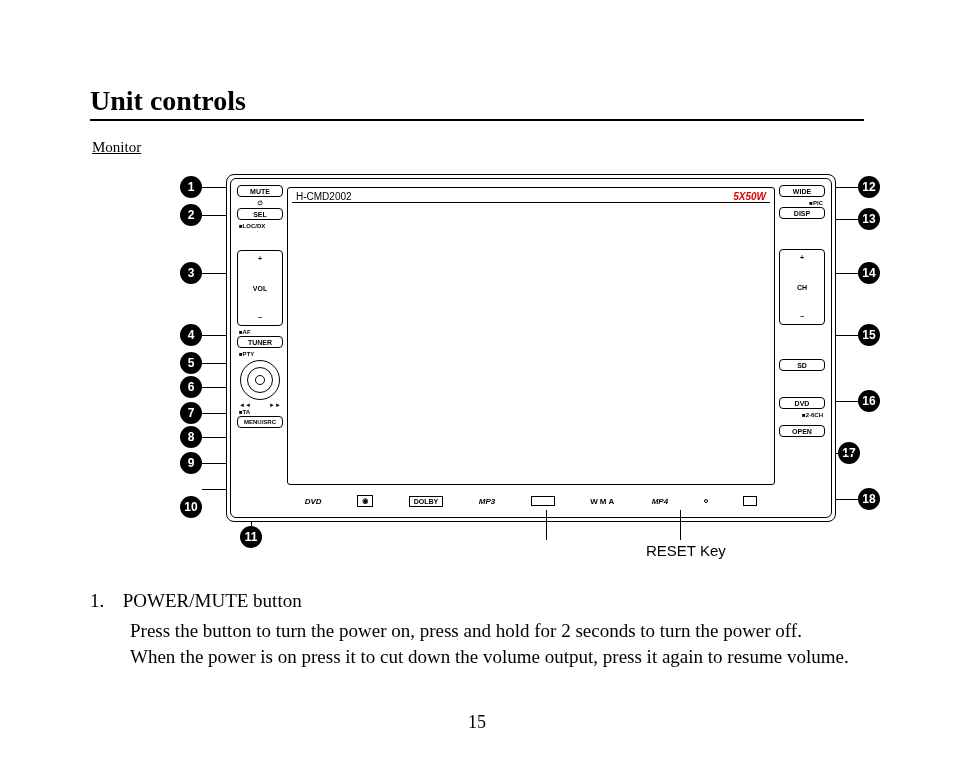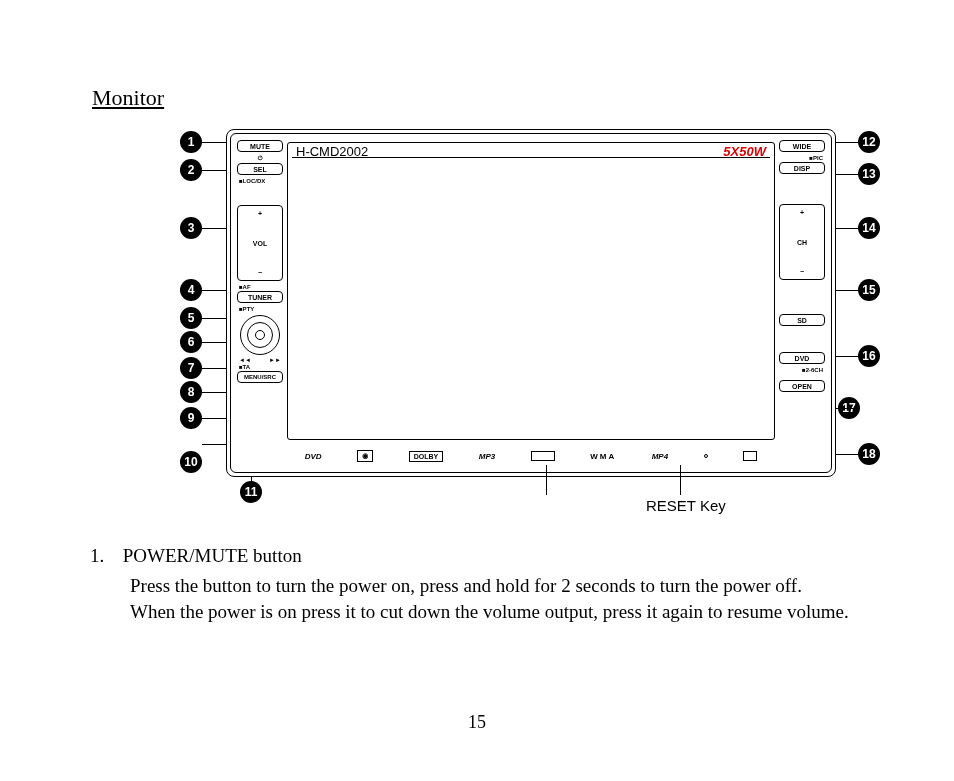--- a/index.html
+++ b/index.html
@@ -17,21 +17,21 @@
     padding: 85px 90px 0 90px;
   }
   .title {
     font-size: 28px;
     font-weight: bold;
     border-bottom: 2.5px solid #000;
     padding-bottom: 2px;
     margin-bottom: 18px;
   }
   .subtitle {
-    font-size: 22px;
+    font-size: 15px;
     text-decoration: underline;
     margin-bottom: 8px;
     margin-left: 2px;
   }
   .diagram {
     position: relative;
     width: 760px;
     height: 420px;
     margin-left: 20px;
   }
@@ -156,21 +156,21 @@
     bottom: 32px;
     border: 1.5px solid #000;
     border-radius: 3px;
   }
   .screen-top {
     position: absolute;
     left: 4px; right: 4px; top: 3px;
     height: 12px;
     border-bottom: 1px solid #000;
     font-family: Arial, sans-serif;
-    font-size: 13px;
+    font-size: 10px;
     display: flex;
     justify-content: space-between;
     align-items: center;
     padding: 0 4px;
   }
   .red { color: #d00; font-style: italic; font-weight: bold; }
   
   .bottomstrip {
     position: absolute;
     left: 56px;
@@ -228,20 +228,21 @@
     left: 0;
     width: 954px;
     text-align: center;
     font-size: 18px;
   }
 </style>
 </head>
 <body>
 
 <div class="page">
+  <div class="title">Unit controls</div>
   <div class="subtitle">Monitor</div>
 
   <div class="diagram">
 
     <div class="bubble" style="left:70px; top:12px;">1</div>
     <div class="lead" style="left:92px; top:23px; width:30px;"></div>
 
     <div class="bubble" style="left:70px; top:40px;">2</div>
     <div class="lead" style="left:92px; top:51px; width:30px;"></div>
 

